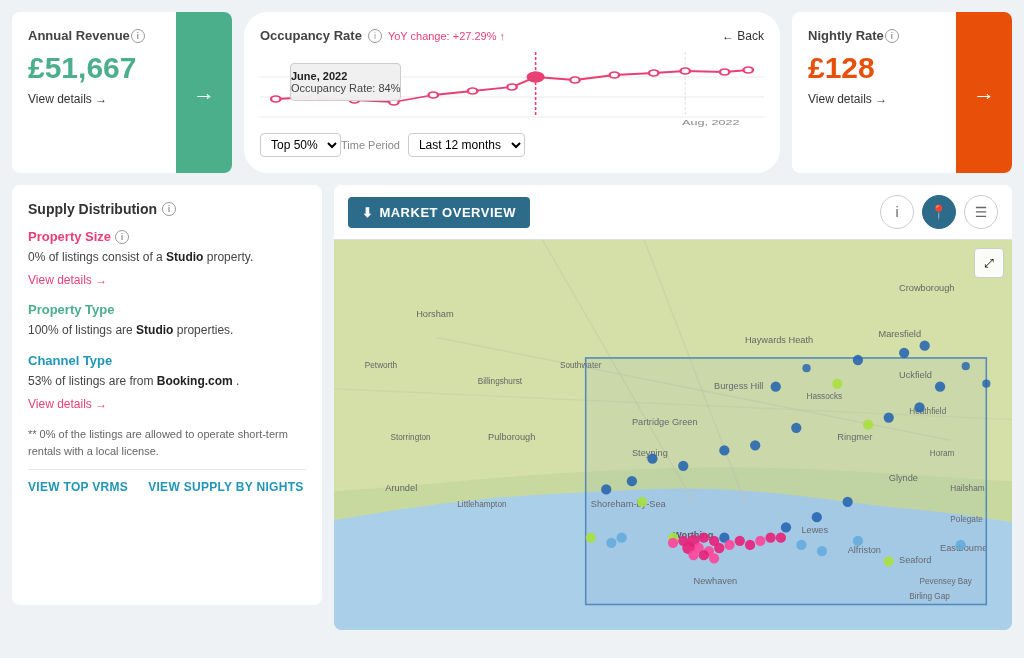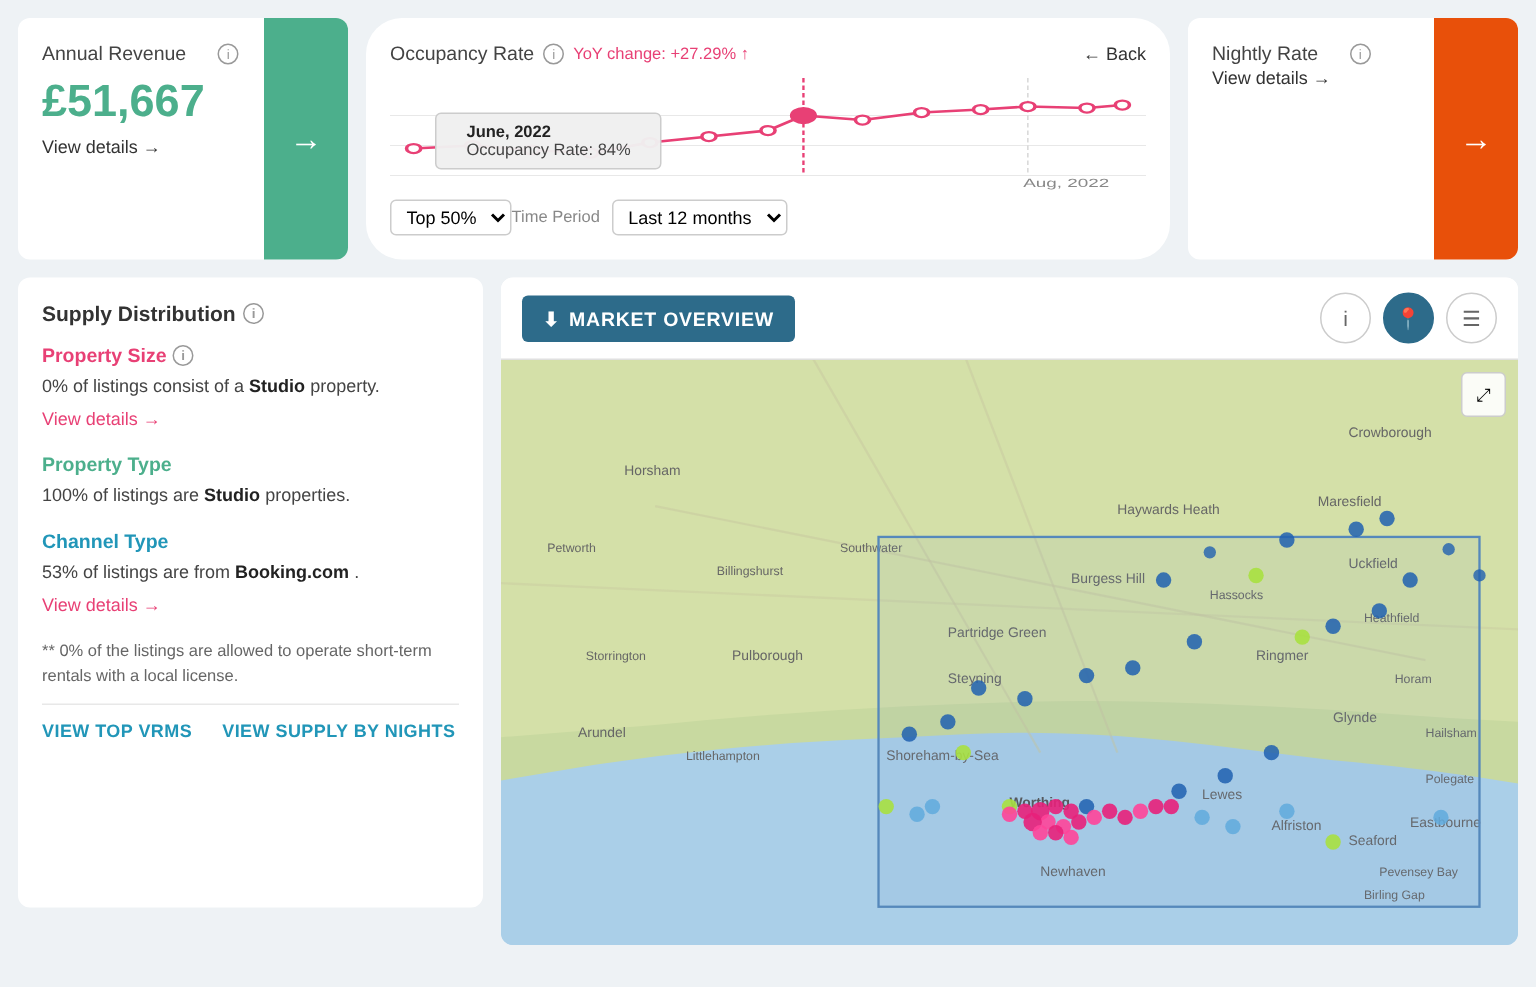--- a/index.html
+++ b/index.html
@@ -77,21 +77,22 @@
     .card-nightly .arrow-btn .arrow {
       color: #fff;
       font-size: 22px;
     }
 
     .card-label {
       font-size: 13px;
       color: #444;
       display: flex;
       align-items: center;
-      gap: 21px;
+      gap: 1px;
+      font-weight: bold;
     }
     .info-icon {
       width: 14px; height: 14px;
       border-radius: 50%;
       border: 1px solid #999;
       display: inline-flex; align-items: center; justify-content: center;
       font-size: 9px; color: #999; cursor: pointer;
     }
     .card-value {
       font-size: 30px;
@@ -136,25 +137,25 @@
       margin: 4px 0;
     }
     .chart-svg {
       width: 100%;
       height: 100%;
     }
 
     .tooltip-box {
       position: absolute;
       left: 30px;
-      top: 28px;
+      top: 16px;
       background: rgba(240,240,240,0.97);
       border: 1px solid #ccc;
       border-radius: 4px;
-      padding: 6px 20px;
+      padding: 6px 0;
       font-size: 11px;
       pointer-events: none;
     }
     .tooltip-date { font-weight: 700; font-size: 11px; color: #222; }
     .tooltip-val { color: #444; font-size: 11px; }
 
     .occ-footer {
       display: flex;
       align-items: center;
       margin-top: 6px;
@@ -425,20 +426,21 @@
       </div>
     </div>
   </div>
 
   <div class="card card-nightly">
     <div>
       <div class="card-label">
         <span>Nightly Rate</span>
         <span class="info-icon">i</span>
       </div>
+      <div class="card-value card-value-orange">£128</div>
       <a class="view-details">View details →</a>
     </div>
     <div class="arrow-btn">
       <span class="arrow">→</span>
     </div>
   </div>
 
 </div>
 
 <div class="bottom-row">

